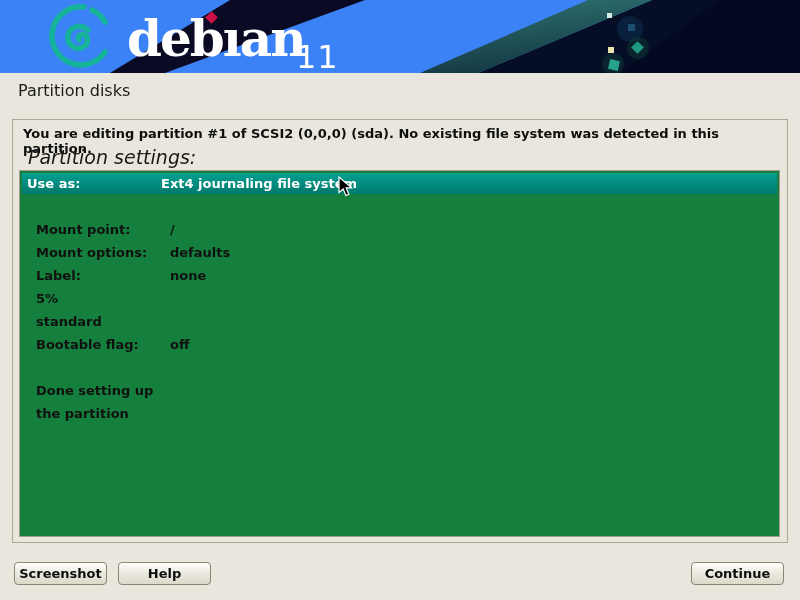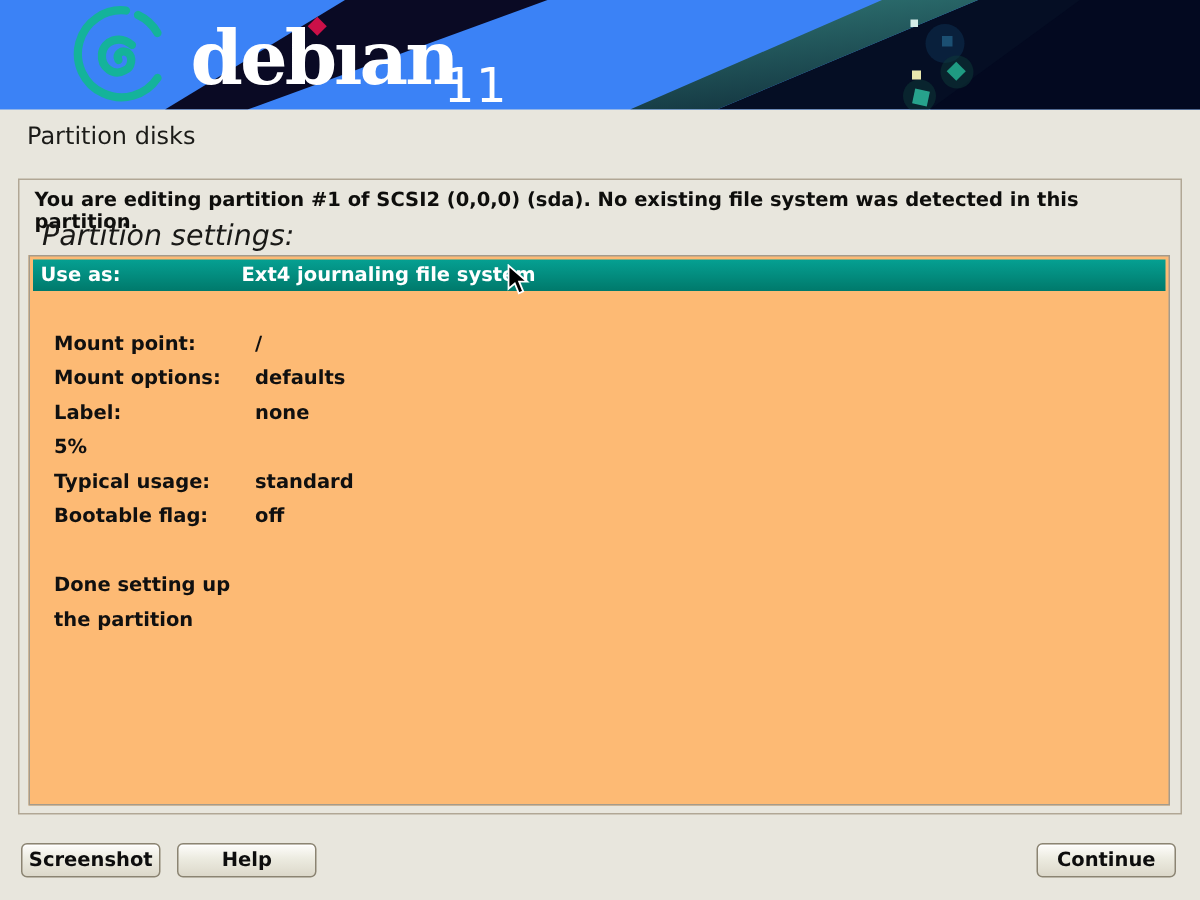--- a/index.html
+++ b/index.html
@@ -42,21 +42,21 @@
   .info-message{
     position:absolute;left:10px;top:6px;width:750px;
     font-size:13px;font-weight:bold;color:#0e0e0c;
   }
   .info-sublabel{
     position:absolute;left:15px;top:26px;
     font-size:19px;font-style:italic;color:#191917;
   }
   .listbox{
     position:absolute;left:6px;top:50px;width:759px;height:364px;
-    background:#fdba74;border:1px solid #a49b8c;
+    background:#15803d;border:1px solid #a49b8c;
     padding-top:1px;box-sizing:content-box;overflow:hidden;
   }
   .row{
     height:23px;line-height:23px;display:flex;
     font-size:13px;font-weight:bold;color:#101010;
     padding-left:16px;
   }
   .row .label{width:134px;flex:none;}
   .row .value{flex:1;}
   .row.selected{
@@ -143,21 +143,20 @@
         <span class="cell value">defaults</span>
       </div>
       <div class="row">
         <span class="cell label">Label:</span>
         <span class="cell value">none</span>
       </div>
       <div class="row">
         <span class="cell value">5%</span>
       </div>
       <div class="row">
-        <span class="cell label">Typical usage:</span>
         <span class="cell value">standard</span>
       </div>
       <div class="row">
         <span class="cell label">Bootable flag:</span>
         <span class="cell value">off</span>
       </div>
       <div class="row"></div>
       <div class="row">
         <span class="cell label">Done setting up the partition</span>
         <span class="cell value"></span>

